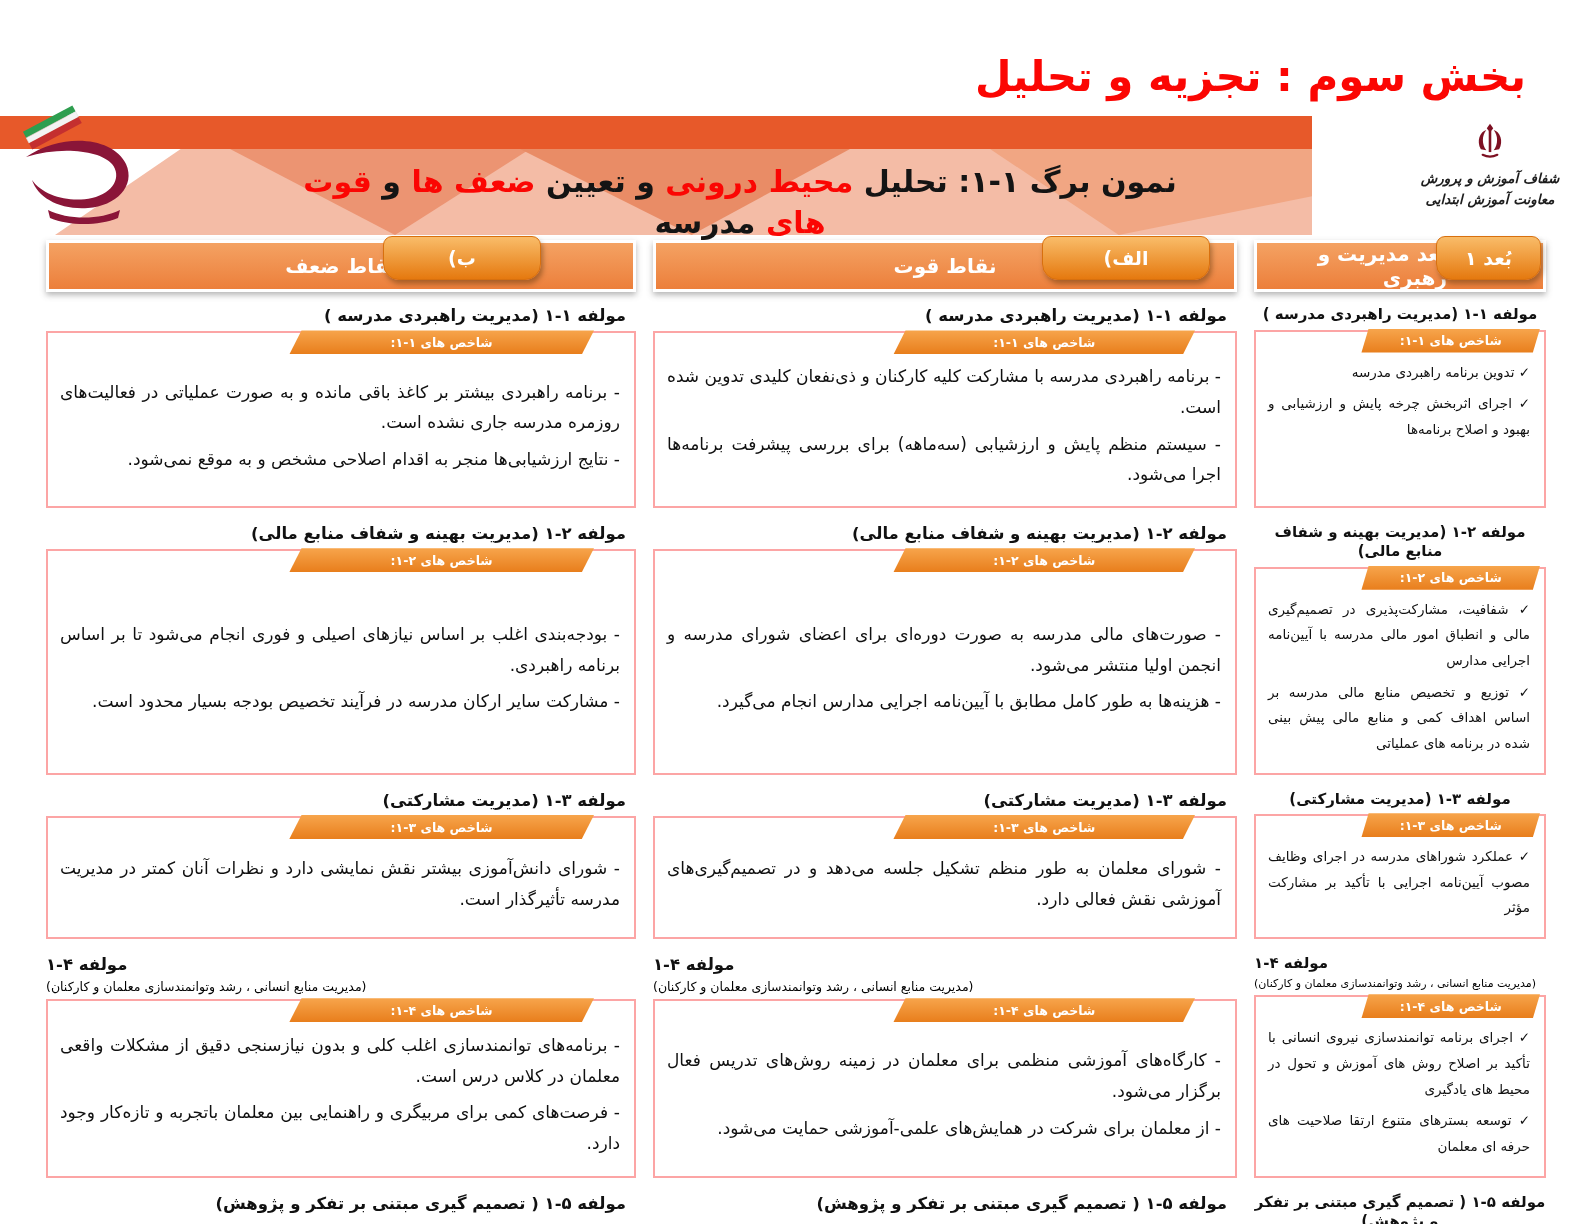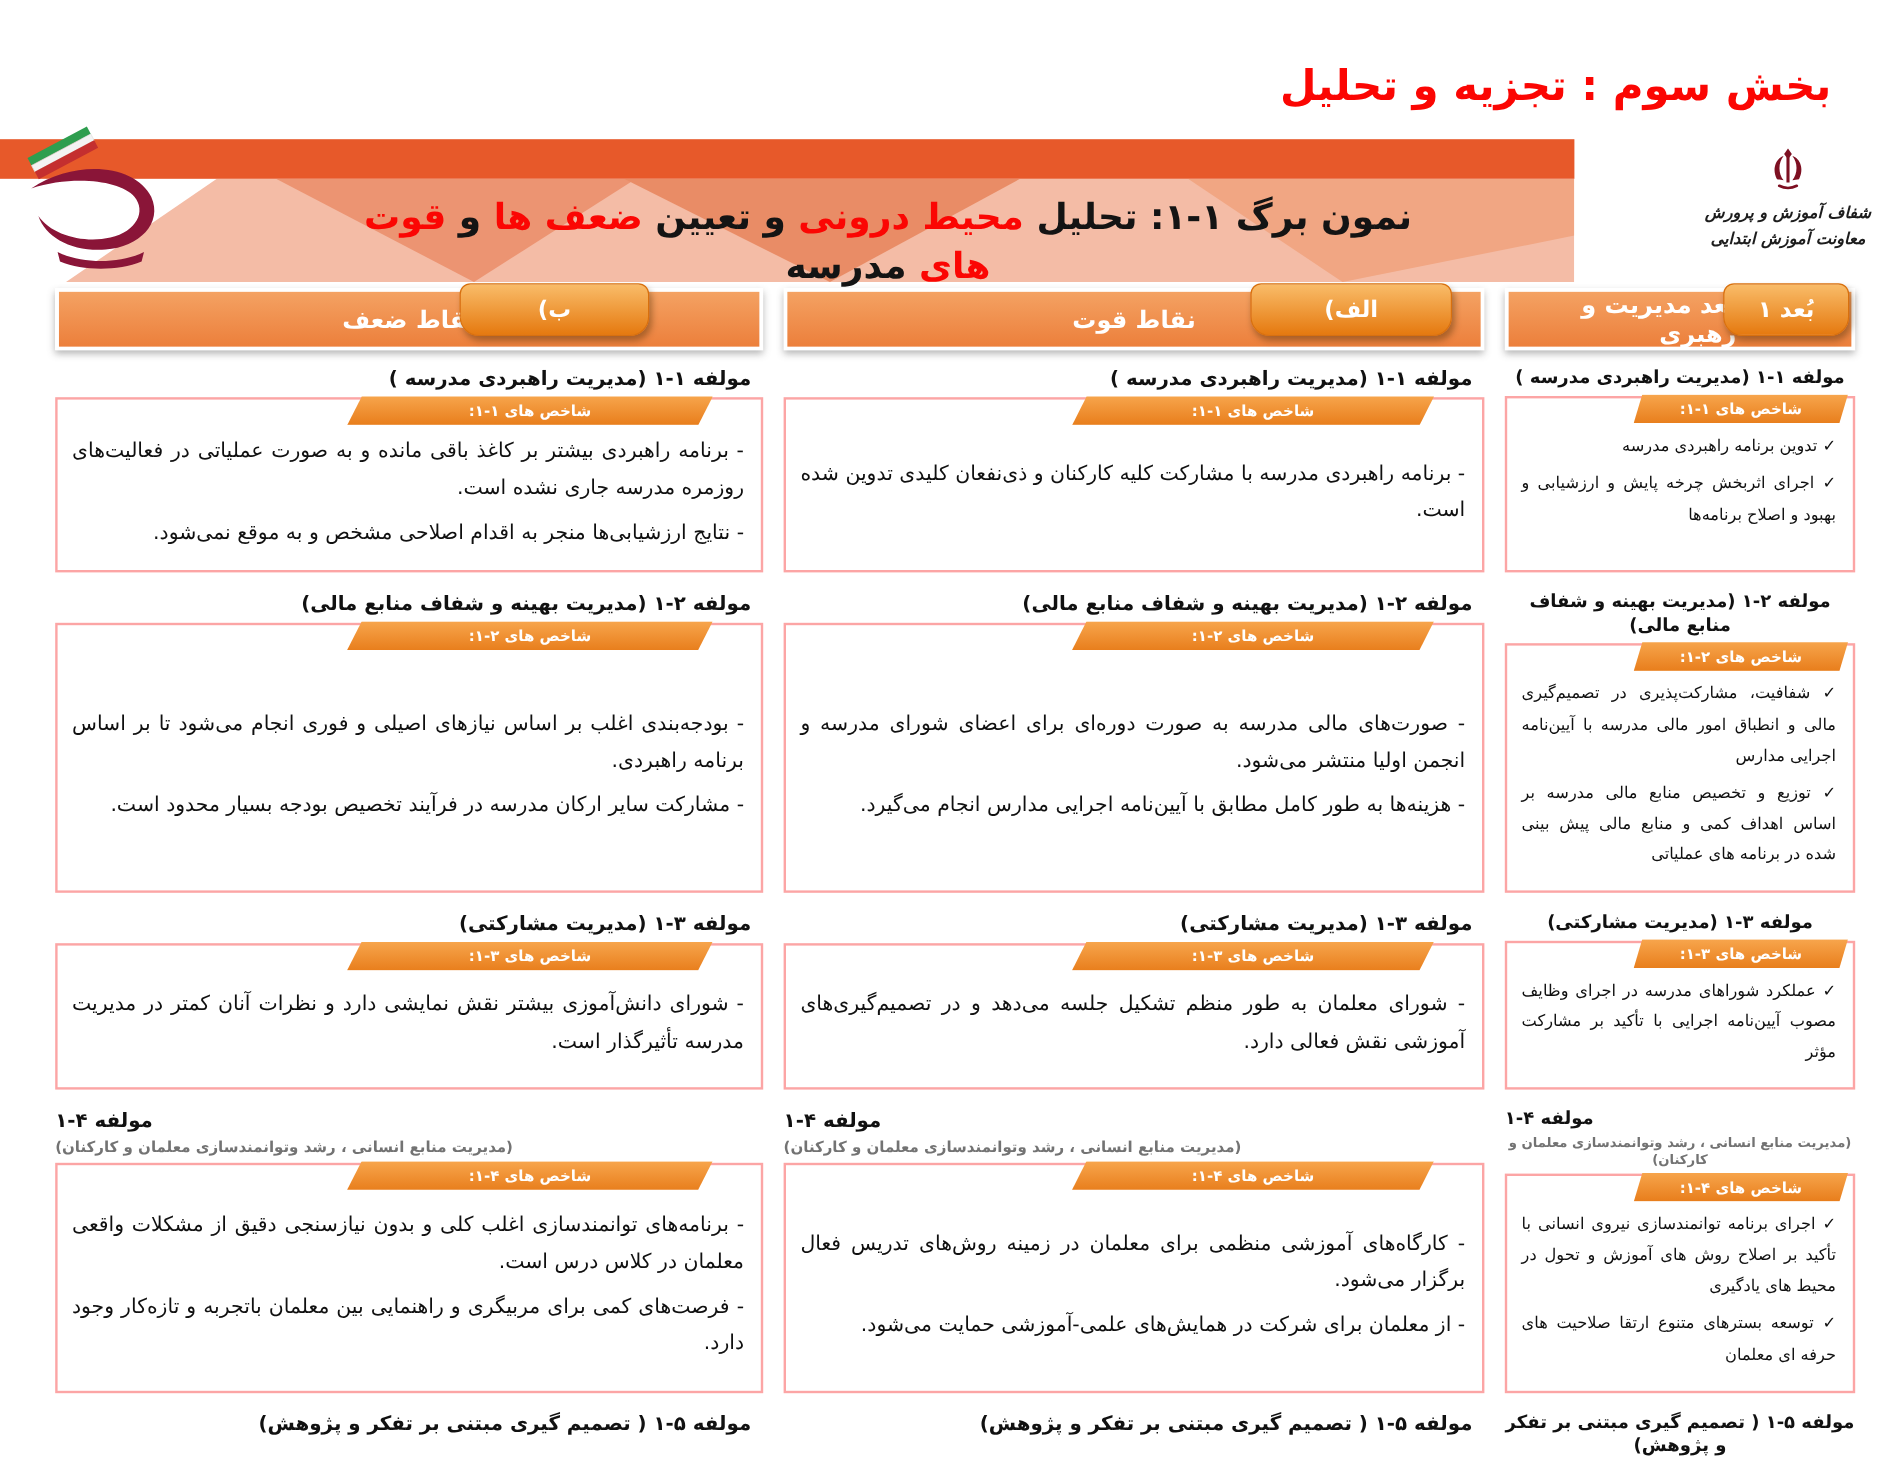--- a/index.html
+++ b/index.html
@@ -5,21 +5,21 @@
   html,body{margin:0;padding:0;}
   body{
     width:1584px;height:1224px;position:relative;overflow:hidden;
     background:#fff;
     font-family:"DejaVu Sans", sans-serif;
     direction:rtl;
   }
   
   .part-header{
     position:absolute;top:52px;right:58px;
-    font-size:35px;font-weight:bold;color:#fb0603;
+    font-size:42px;font-weight:bold;color:#fb0603;
     letter-spacing:0;
   }
   
   .banner{position:absolute;top:110px;left:0;width:100%;height:126px;}
   .banner-strip{position:absolute;top:6px;left:0;width:1312px;height:33px;background:#e7592a;}
   .shape{position:absolute;}
   .sh1{top:39px;left:55px;width:1257px;height:86px;background:#f4bca6;
        clip-path:polygon(10% 0,100% 0,100% 100%,0 100%);}
   .sh2{top:39px;left:230px;width:300px;height:86px;background:#ec9472;
        clip-path:polygon(0 0,100% 0,55% 100%);}
@@ -70,21 +70,21 @@
   .badge-a{right:24px;min-width:110px;}
   .badge-b{right:92px;min-width:100px;}
   .colheader-dim{padding-right:96px;}
   
   .sec{display:flex;flex-direction:column;}
   .sec-title{
     font-weight:bold;color:#111;text-align:right;
     font-size:16.5px;line-height:1.3;padding:2px 10px 3px 0;
   }
   .c1 .sec-title{font-size:15px;text-align:center;padding-right:0;}
-  .sec-sub{font-weight:bold;color:#737373;font-size:12.5px;line-height:1.25;
+  .sec-sub{font-weight:normal;color:#000000;font-size:12.5px;line-height:1.25;
            text-align:right;padding:0 10px 3px 0;}
   .c1 .sec-sub{font-size:11px;text-align:center;padding-right:0;}
   .box{
     position:relative;flex:1;background:#fff;
     border:2px solid #fca5a5;margin-top:2px;
   }
   .ribbon{
     position:absolute;top:-3px;height:24px;
     background:linear-gradient(180deg,#f7a54c,#e87e1c);
     clip-path:polygon(4% 0,100% 0,96% 100%,0 100%);
@@ -203,20 +203,21 @@
     <div class="sec-title">مولفه ۵-۱ ( تصمیم گیری مبتنی بر تفکر و پژوهش)</div>
 
   </div>
 
   <div class="sec c2 r1">
     <div class="sec-title">مولفه ۱-۱ (مدیریت راهبردی مدرسه )</div>
     <div class="box">
       <div class="ribbon">شاخص های ۱-۱:</div>
       <div class="items">
         <p class="item">- برنامه راهبردی مدرسه با مشارکت کلیه کارکنان و ذی‌نفعان کلیدی تدوین شده است.</p>
+        <p class="item">- سیستم منظم پایش و ارزشیابی (سه‌ماهه) برای بررسی پیشرفت برنامه‌ها اجرا می‌شود.</p>
       </div>
     </div>
   </div>
   <div class="sec c2 r2">
     <div class="sec-title">مولفه ۲-۱ (مدیریت بهینه و شفاف منابع مالی)</div>
     <div class="box">
       <div class="ribbon">شاخص های ۲-۱:</div>
       <div class="items">
         <p class="item">- صورت‌های مالی مدرسه به صورت دوره‌ای برای اعضای شورای مدرسه و انجمن اولیا منتشر می‌شود.</p>
         <p class="item">- هزینه‌ها به طور کامل مطابق با آیین‌نامه اجرایی مدارس انجام می‌گیرد.</p>

